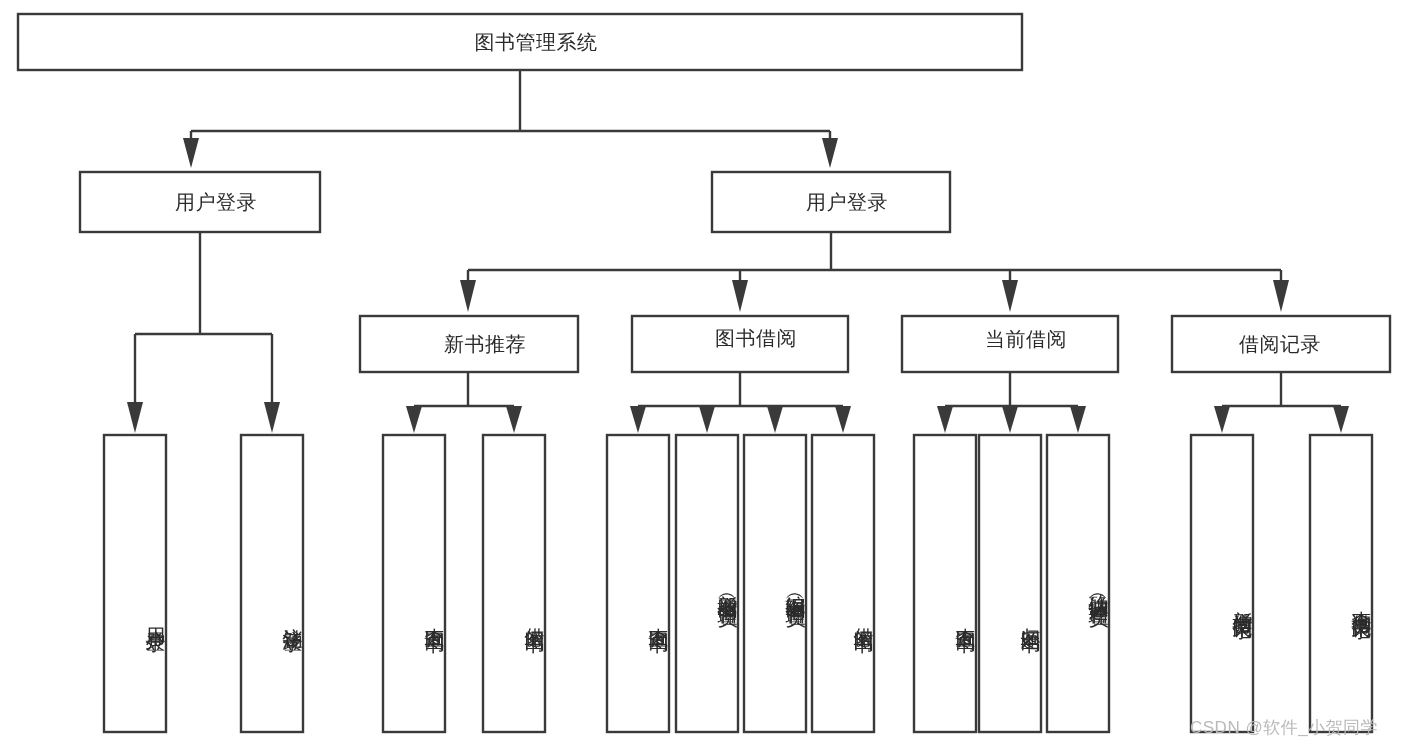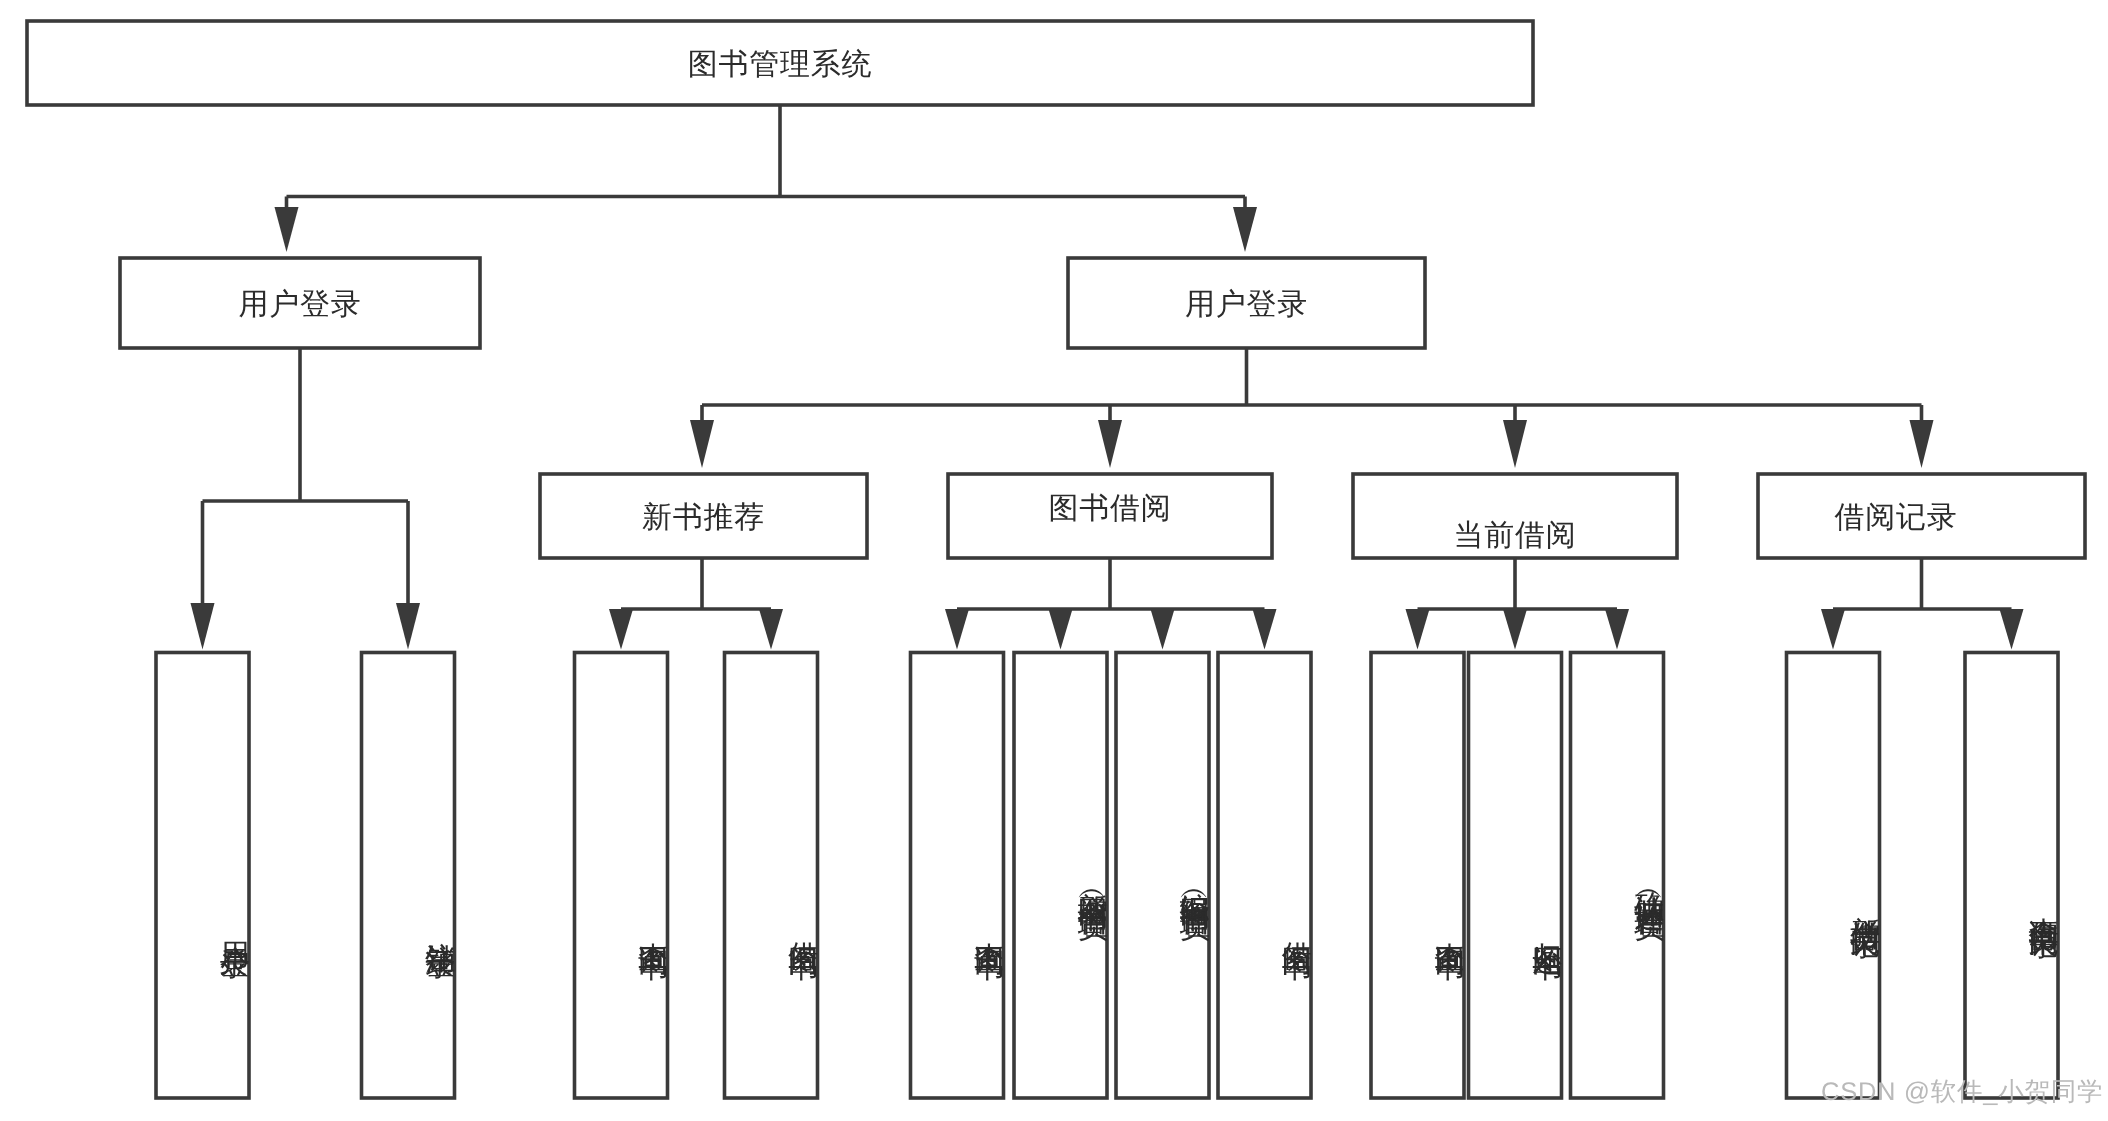--- a/index.html
+++ b/index.html
@@ -41,20 +41,21 @@
   .h-label {
     position: absolute;
     display: flex;
     align-items: center;
     justify-content: center;
     font-size: 20px;
     color: #2b2b2b;
     letter-spacing: 0.5px;
     white-space: nowrap;
     pointer-events: none;
+    margin-left: 16px;
   }
   .v-label {
     position: absolute;
     display: flex;
     align-items: flex-start;
     justify-content: center;
     writing-mode: vertical-rl;
     text-orientation: upright;
     font-size: 20px;
     line-height: 1.05;
@@ -157,36 +158,36 @@
     <rect class="node-box" x="1310" y="435" width="62" height="297"></rect>
   </svg>
 
   <div class="h-label" style="left:18px; top:14px; width:1004px; height:56px;">图书管理系统</div>
 
   <div class="h-label" style="left:80px; top:172px; width:240px; height:60px;">用户登录</div>
   <div class="h-label" style="left:712px; top:172px; width:238px; height:60px;">用户登录</div>
 
   <div class="h-label" style="left:360px; top:316px; width:218px; height:56px;">新书推荐</div>
   <div class="h-label" style="left:632px; top:316px; width:216px; height:44px;">图书借阅</div>
-  <div class="h-label" style="left:902px; top:328px; width:216px; height:56px;">当前借阅</div>
+  <div class="h-label" style="left:902px; top:311px; width:216px; height:56px;">当前借阅</div>
   <div class="h-label" style="left:1172px; top:316px; width:184px; height:56px;">借阅记录</div>
 
   <div class="v-label" style="left:104px; top:500px; width:62px; height:232px;">用户登录</div>
   <div class="v-label" style="left:241px; top:500px; width:62px; height:232px;">注销登录</div>
 
   <div class="v-label" style="left:383px; top:500px; width:62px; height:232px;">查询图书</div>
   <div class="v-label" style="left:483px; top:500px; width:62px; height:232px;">借阅图书</div>
 
   <div class="v-label" style="left:607px; top:500px; width:62px; height:232px;">查询图书</div>
   <div class="v-label" style="left:676px; top:443px; width:62px; height:289px;">新增图书（管理员）</div>
   <div class="v-label" style="left:744px; top:443px; width:62px; height:289px;">编辑图书（管理员）</div>
   <div class="v-label" style="left:812px; top:500px; width:62px; height:232px;">借阅图书</div>
 
   <div class="v-label" style="left:914px; top:500px; width:62px; height:232px;">查询图书</div>
   <div class="v-label" style="left:979px; top:500px; width:62px; height:232px;">归还图书</div>
   <div class="v-label" style="left:1047px; top:443px; width:62px; height:289px;">确认归还（管理员）</div>
 
   <div class="v-label" style="left:1191px; top:470px; width:62px; height:262px;">新增借阅记录</div>
   <div class="v-label" style="left:1310px; top:470px; width:62px; height:262px;">查询借阅记录</div>
 
-  <div class="watermark" style="left:1190px; top:716px;padding-left:24px;">CSDN @软件_小贺同学</div>
+  <div class="watermark" style="left:1190px; top:716px;">CSDN @软件_小贺同学</div>
 
 </div>
 
 </body></html>

